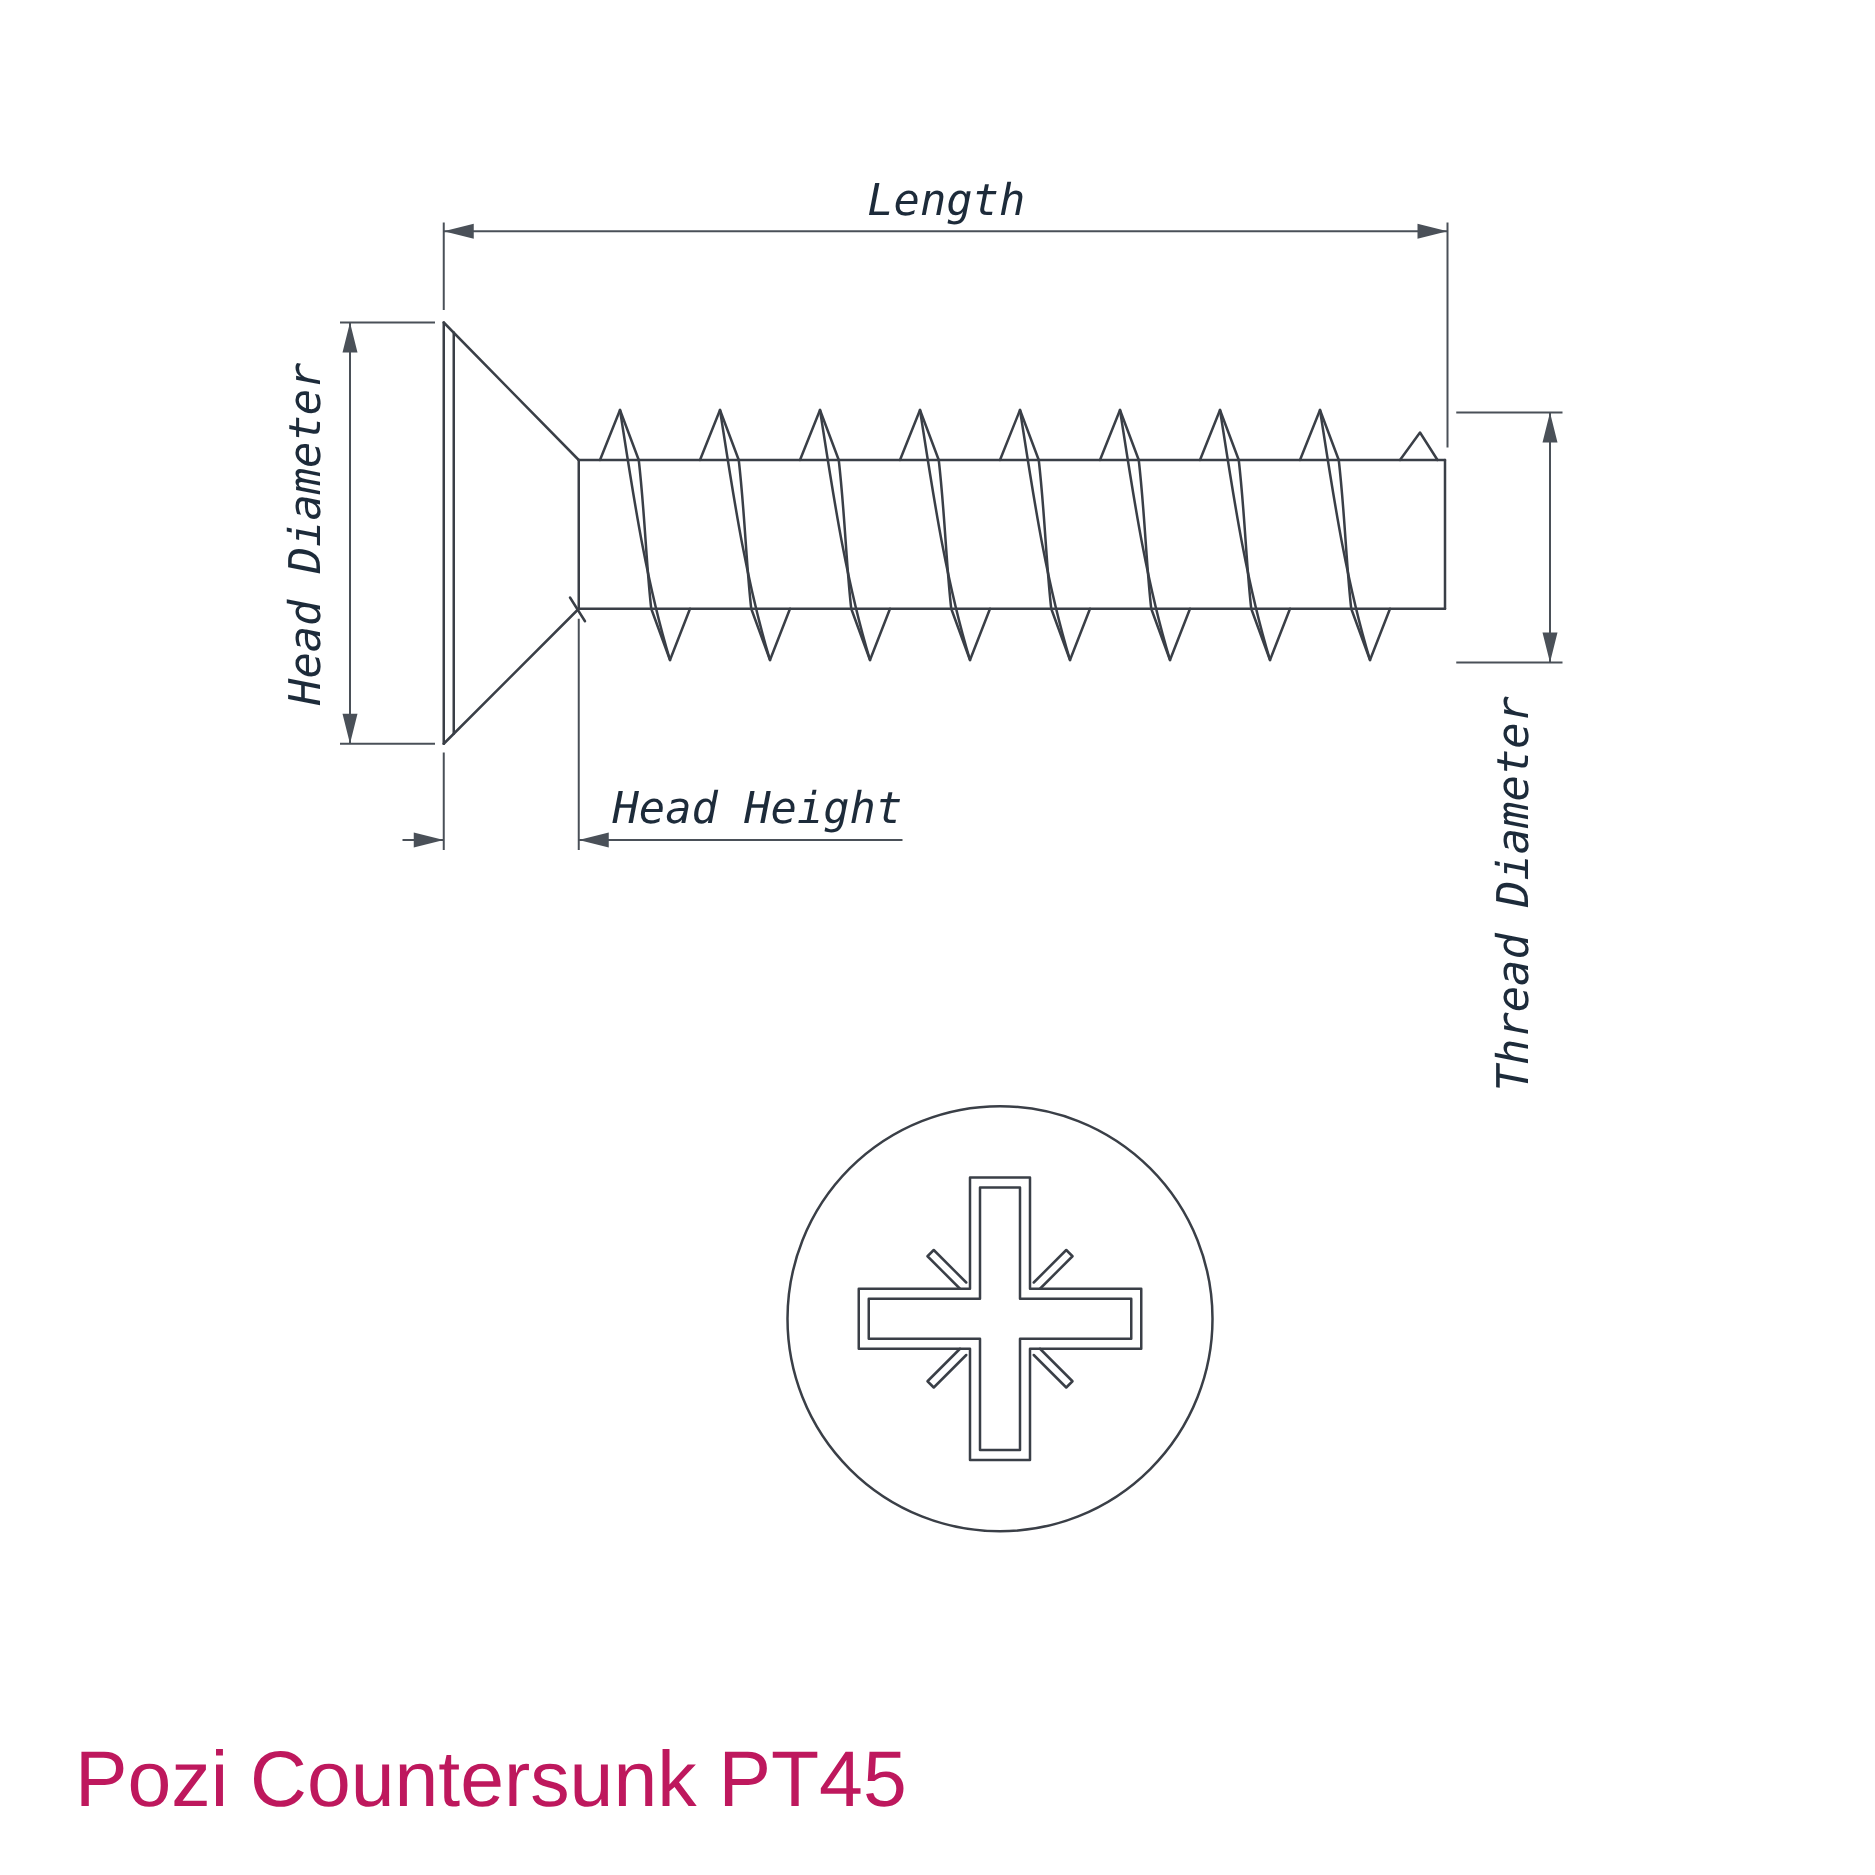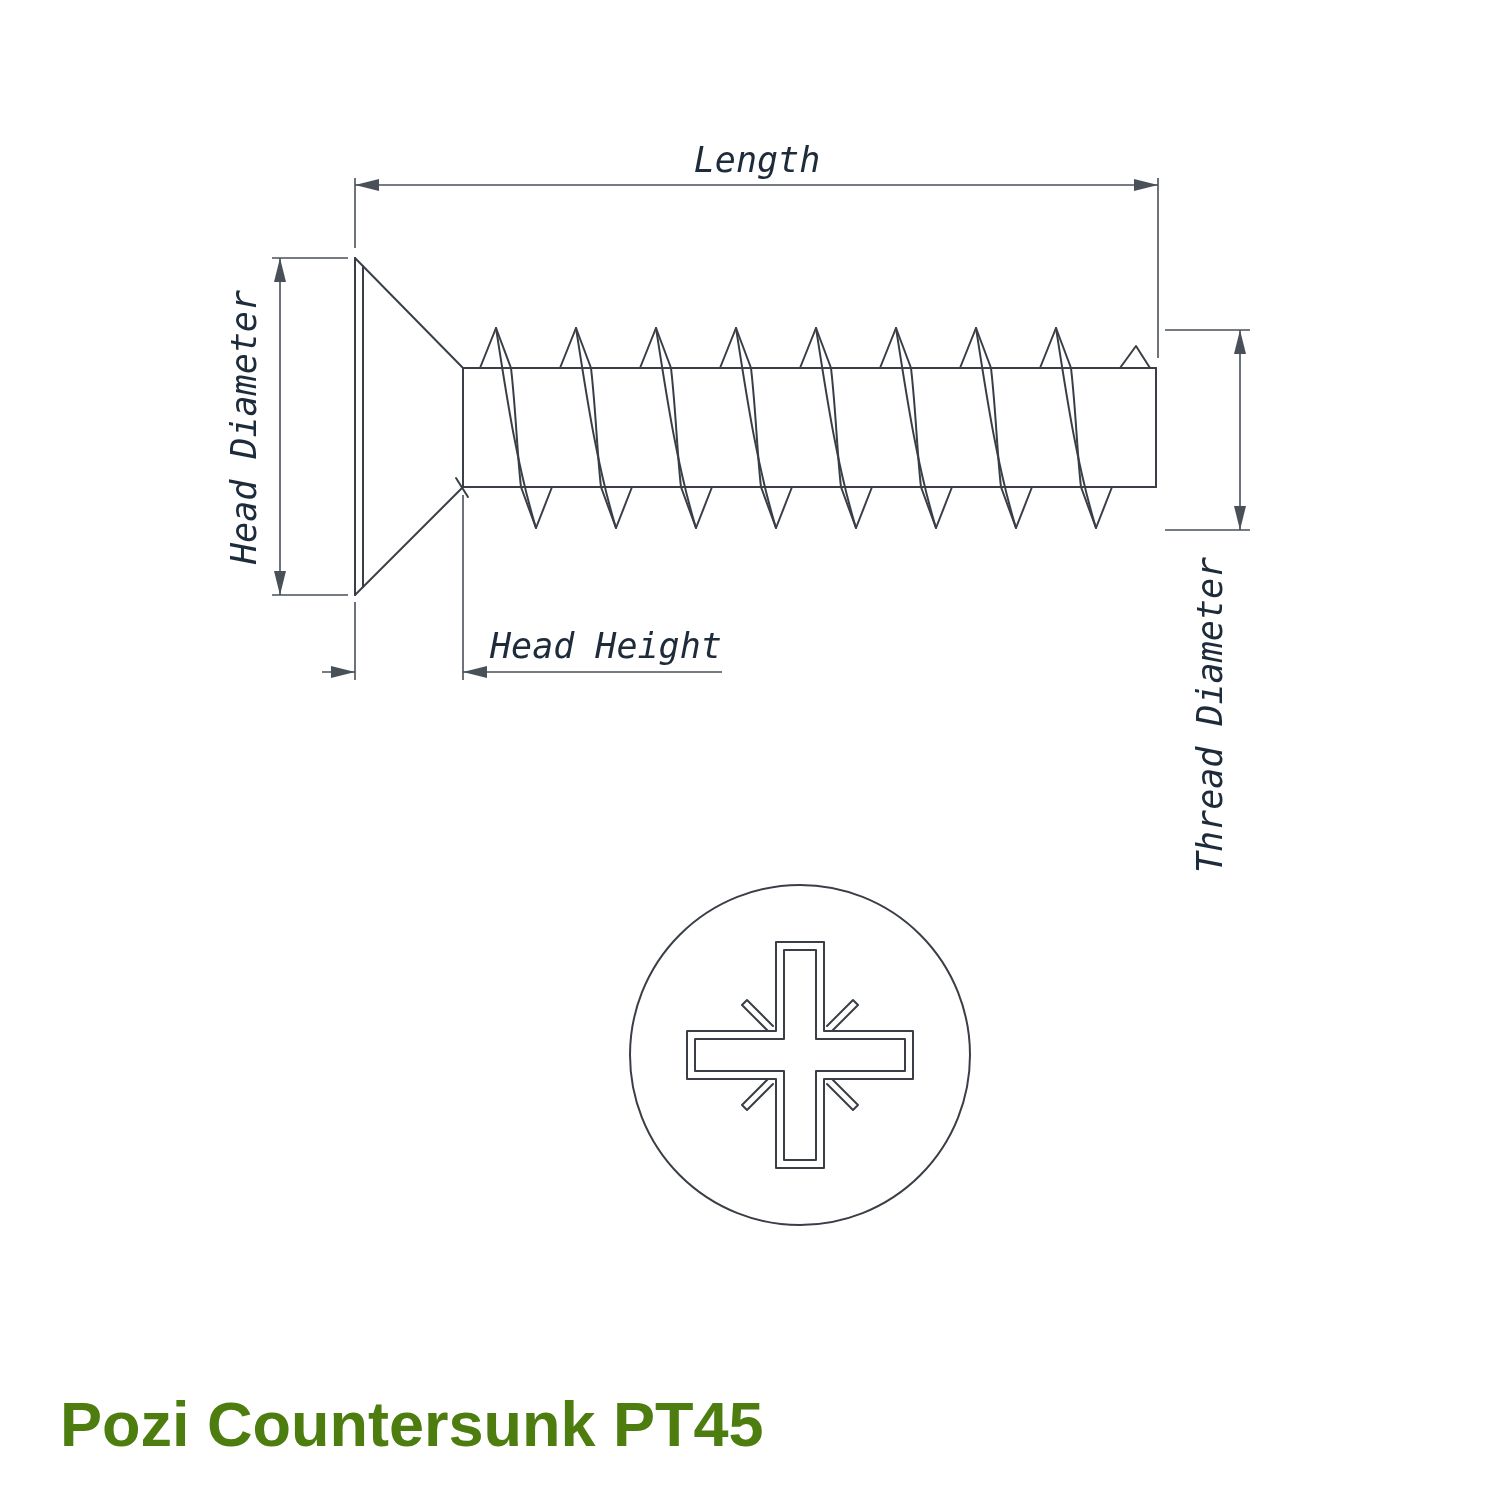--- a/index.html
+++ b/index.html
@@ -18,23 +18,23 @@
     fill:#1d2b3a;
   }
   .drawing-line{stroke:#3a3f47;stroke-width:2;fill:none;stroke-linejoin:round;stroke-linecap:round;}
   .dim-line{stroke:#4a5058;stroke-width:1.6;fill:none;}
   .dim-arrow{fill:#4a5058;stroke:none;}
   .page-title{
     position:absolute;
     left:60px;
     top:1388px;
     font-size:63px;
-    font-weight:bold;
+    font-weight:normal;
     letter-spacing:0px;
-    color:#4d7c0f;
+    color:#be185d;
     text-align:right;
   }
 </style>
 </head>
 <body>
 
 <div class="canvas">
 
   <svg width="1500" height="1500" viewBox="0 0 1500 1500">
 

